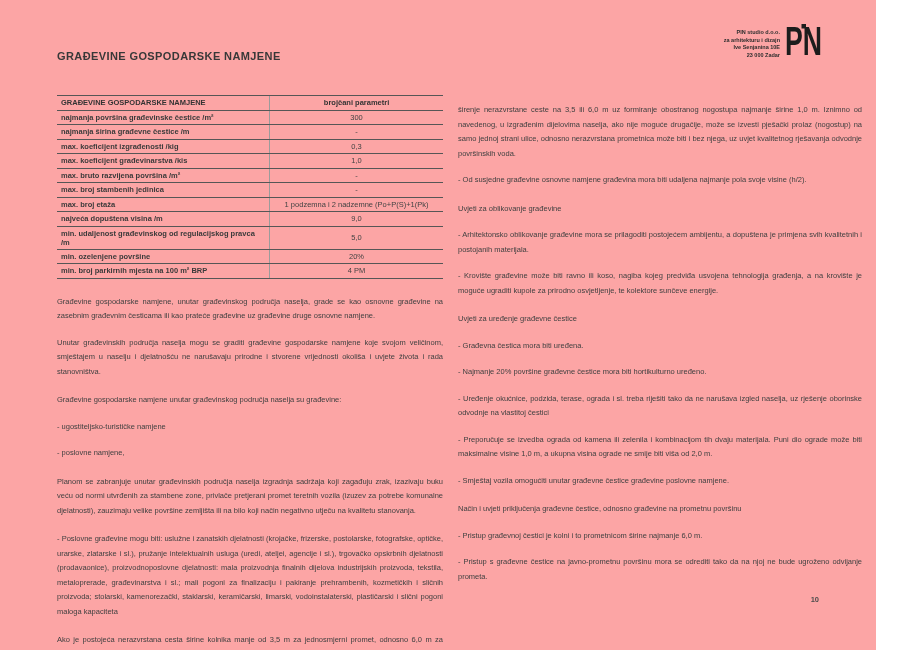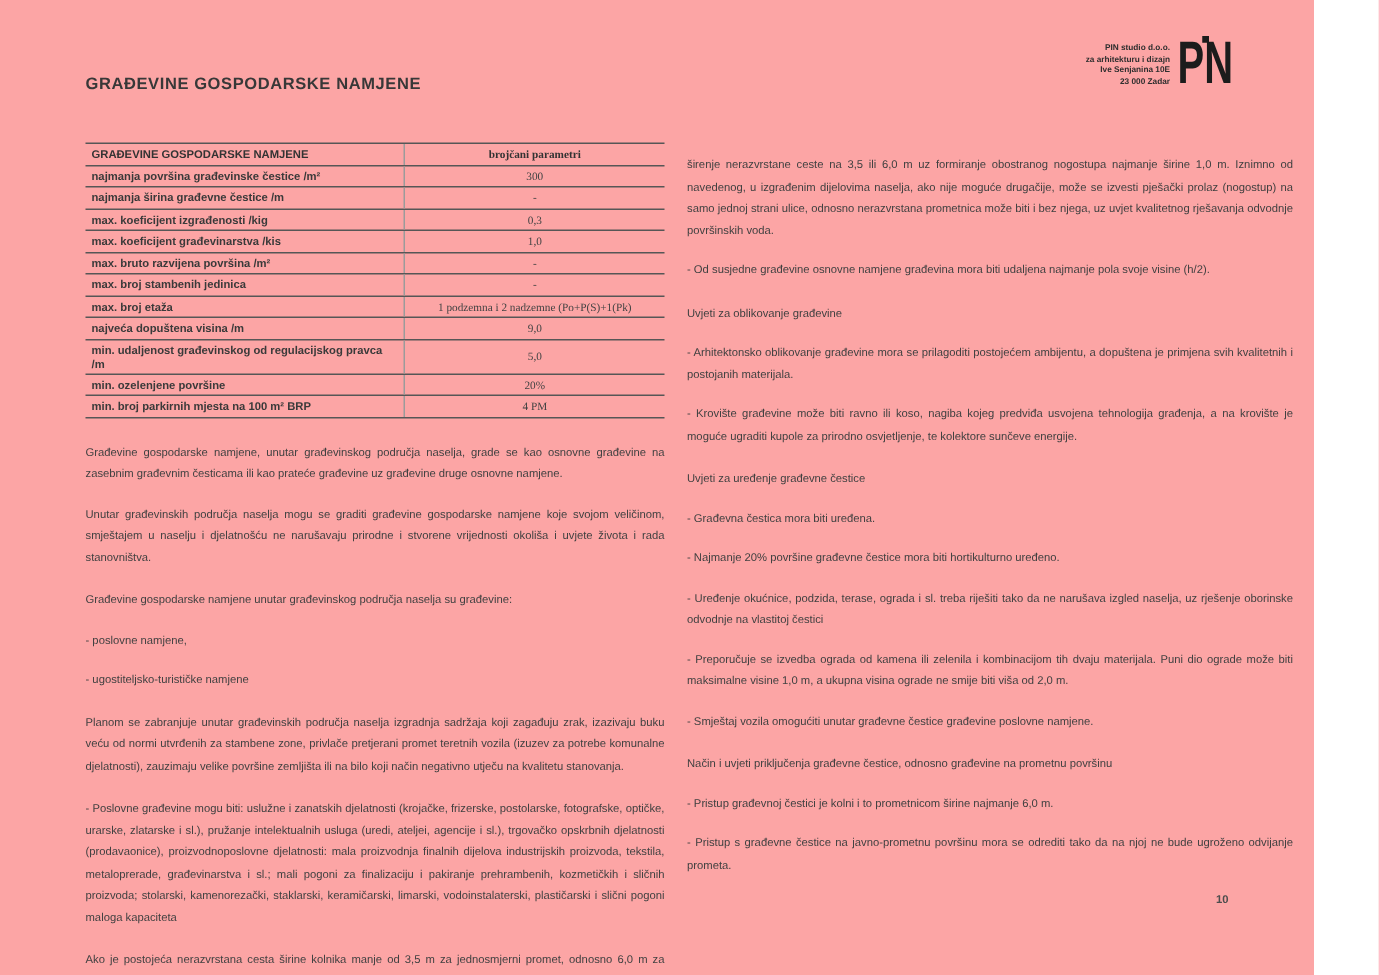--- a/index.html
+++ b/index.html
@@ -38,21 +38,21 @@
     border-bottom:1px solid #565656;
     min-height:14.5px;
   }
   .t-label {
     width:55.2%; display:flex; align-items:center;
     padding:2px 4px; font-weight:bold; color:#3a3a3a;
     border-right:1px solid #9b9b9b;
   }
   .t-value {
     flex:1; display:flex; align-items:center; justify-content:center;
-    padding:2px 3px; text-align:center; color:#434343;font-family:Liberation Serif, serif;
+    padding:2px 3px; text-align:center; color:#434343;
   }
   .t-head .t-label, .t-head .t-value { font-weight:bold; color:#333333; }
   
   .text-flow { margin-top:16px; }
   .text-block { margin-bottom:14px; }
   .text-block:last-child { margin-bottom:0; }
   .text-block p {
     font-size:7.5px; line-height:14.5px;
     text-align:justify; color:#414141;margin-top:12px;
   }
@@ -135,22 +135,22 @@
       </div>
     </div>
 
     <div class="text-flow">
       <div class="text-block">
         <p>Građevine gospodarske namjene, unutar građevinskog područja naselja, grade se kao osnovne građevine na zasebnim građevnim česticama ili kao prateće građevine uz građevine druge osnovne namjene.</p>
         <p>Unutar građevinskih područja naselja mogu se graditi građevine gospodarske namjene koje svojom veličinom, smještajem u naselju i djelatnošću ne narušavaju prirodne i stvorene vrijednosti okoliša i uvjete života i rada stanovništva.</p>
       </div>
       <div class="text-block">
         <p>Građevine gospodarske namjene unutar građevinskog područja naselja su građevine:</p>
+        <p>- ugostiteljsko-turističke namjene</p>
         <p>- poslovne namjene,</p>
-        <p>- ugostiteljsko-turističke namjene</p>
       </div>
       <div class="text-block">
         <p>Planom se zabranjuje unutar građevinskih područja naselja izgradnja sadržaja koji zagađuju zrak, izazivaju buku veću od normi utvrđenih za stambene zone, privlače pretjerani promet teretnih vozila (izuzev za potrebe komunalne djelatnosti), zauzimaju velike površine zemljišta ili na bilo koji način negativno utječu na kvalitetu stanovanja.</p>
       </div>
       <div class="text-block">
         <p>- Poslovne građevine mogu biti: uslužne i zanatskih djelatnosti (krojačke, frizerske, postolarske, fotografske, optičke, urarske, zlatarske i sl.), pružanje intelektualnih usluga (uredi, ateljei, agencije i sl.), trgovačko opskrbnih djelatnosti (prodavaonice), proizvodnoposlovne djelatnosti: mala proizvodnja finalnih dijelova industrijskih proizvoda, tekstila, metaloprerade, građevinarstva i sl.; mali pogoni za finalizaciju i pakiranje prehrambenih, kozmetičkih i sličnih proizvoda; stolarski, kamenorezački, staklarski, keramičarski, limarski, vodoinstalaterski, plastičarski i slični pogoni maloga kapaciteta</p>
       </div>
       <div class="text-block">
         <p>Ako je postojeća nerazvrstana cesta širine kolnika manje od 3,5 m za jednosmjerni promet, odnosno 6,0 m za dvosmjerni promet, prilikom gradnje građevina osnovne namjene, regulacijski pravac formirati će se na način da se osigura prostor za</p>
       </div>

